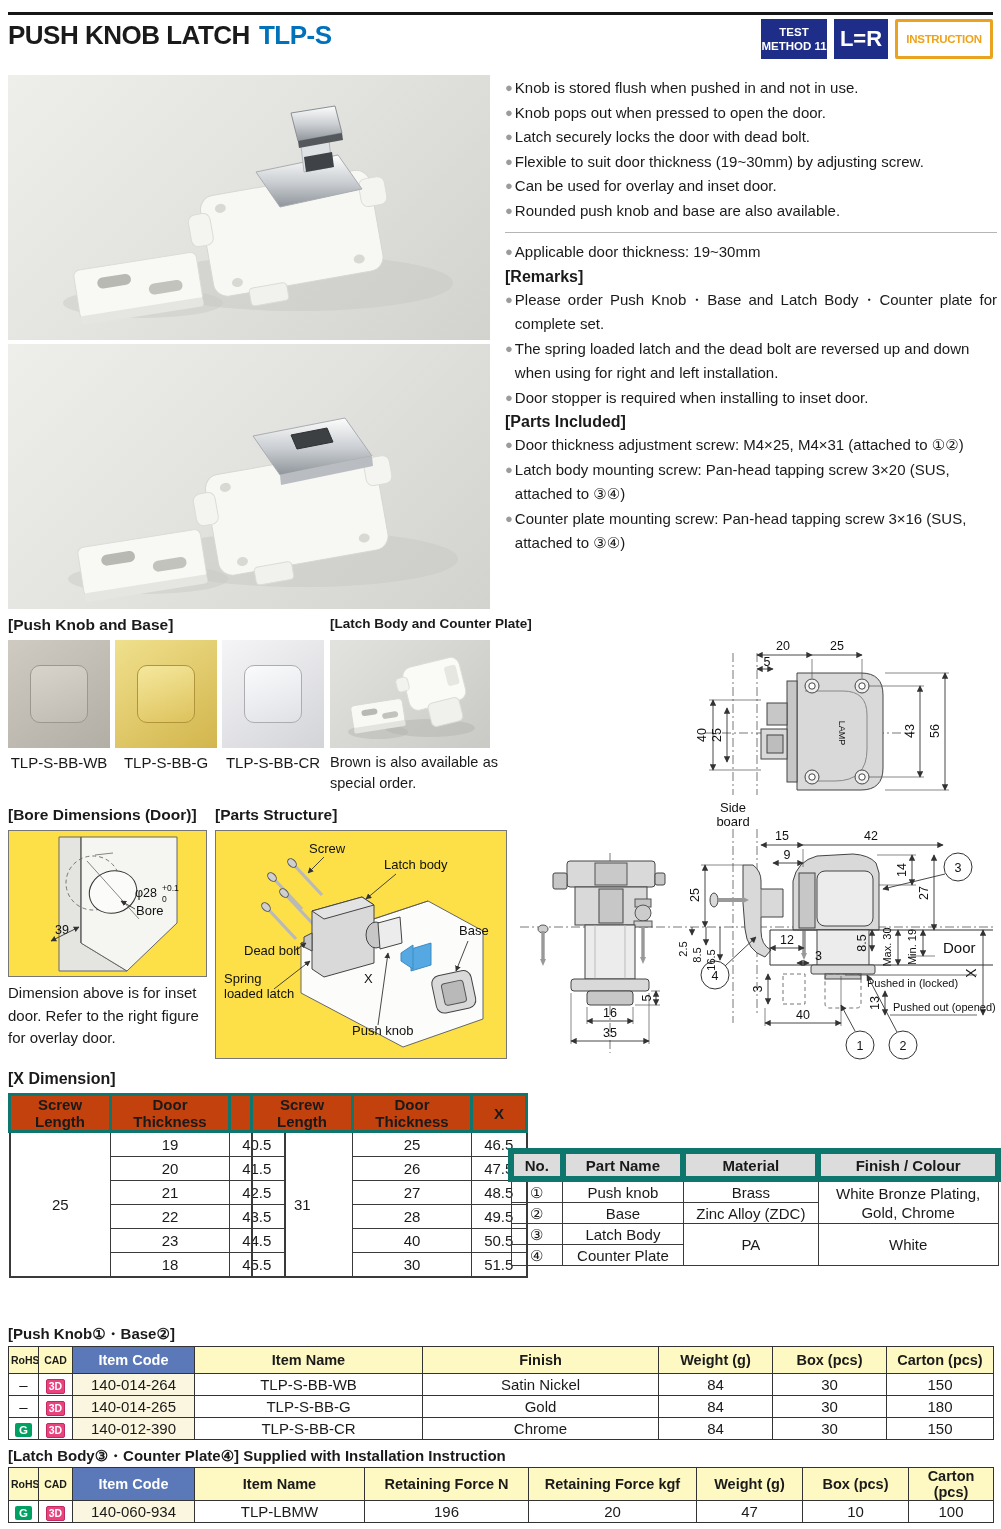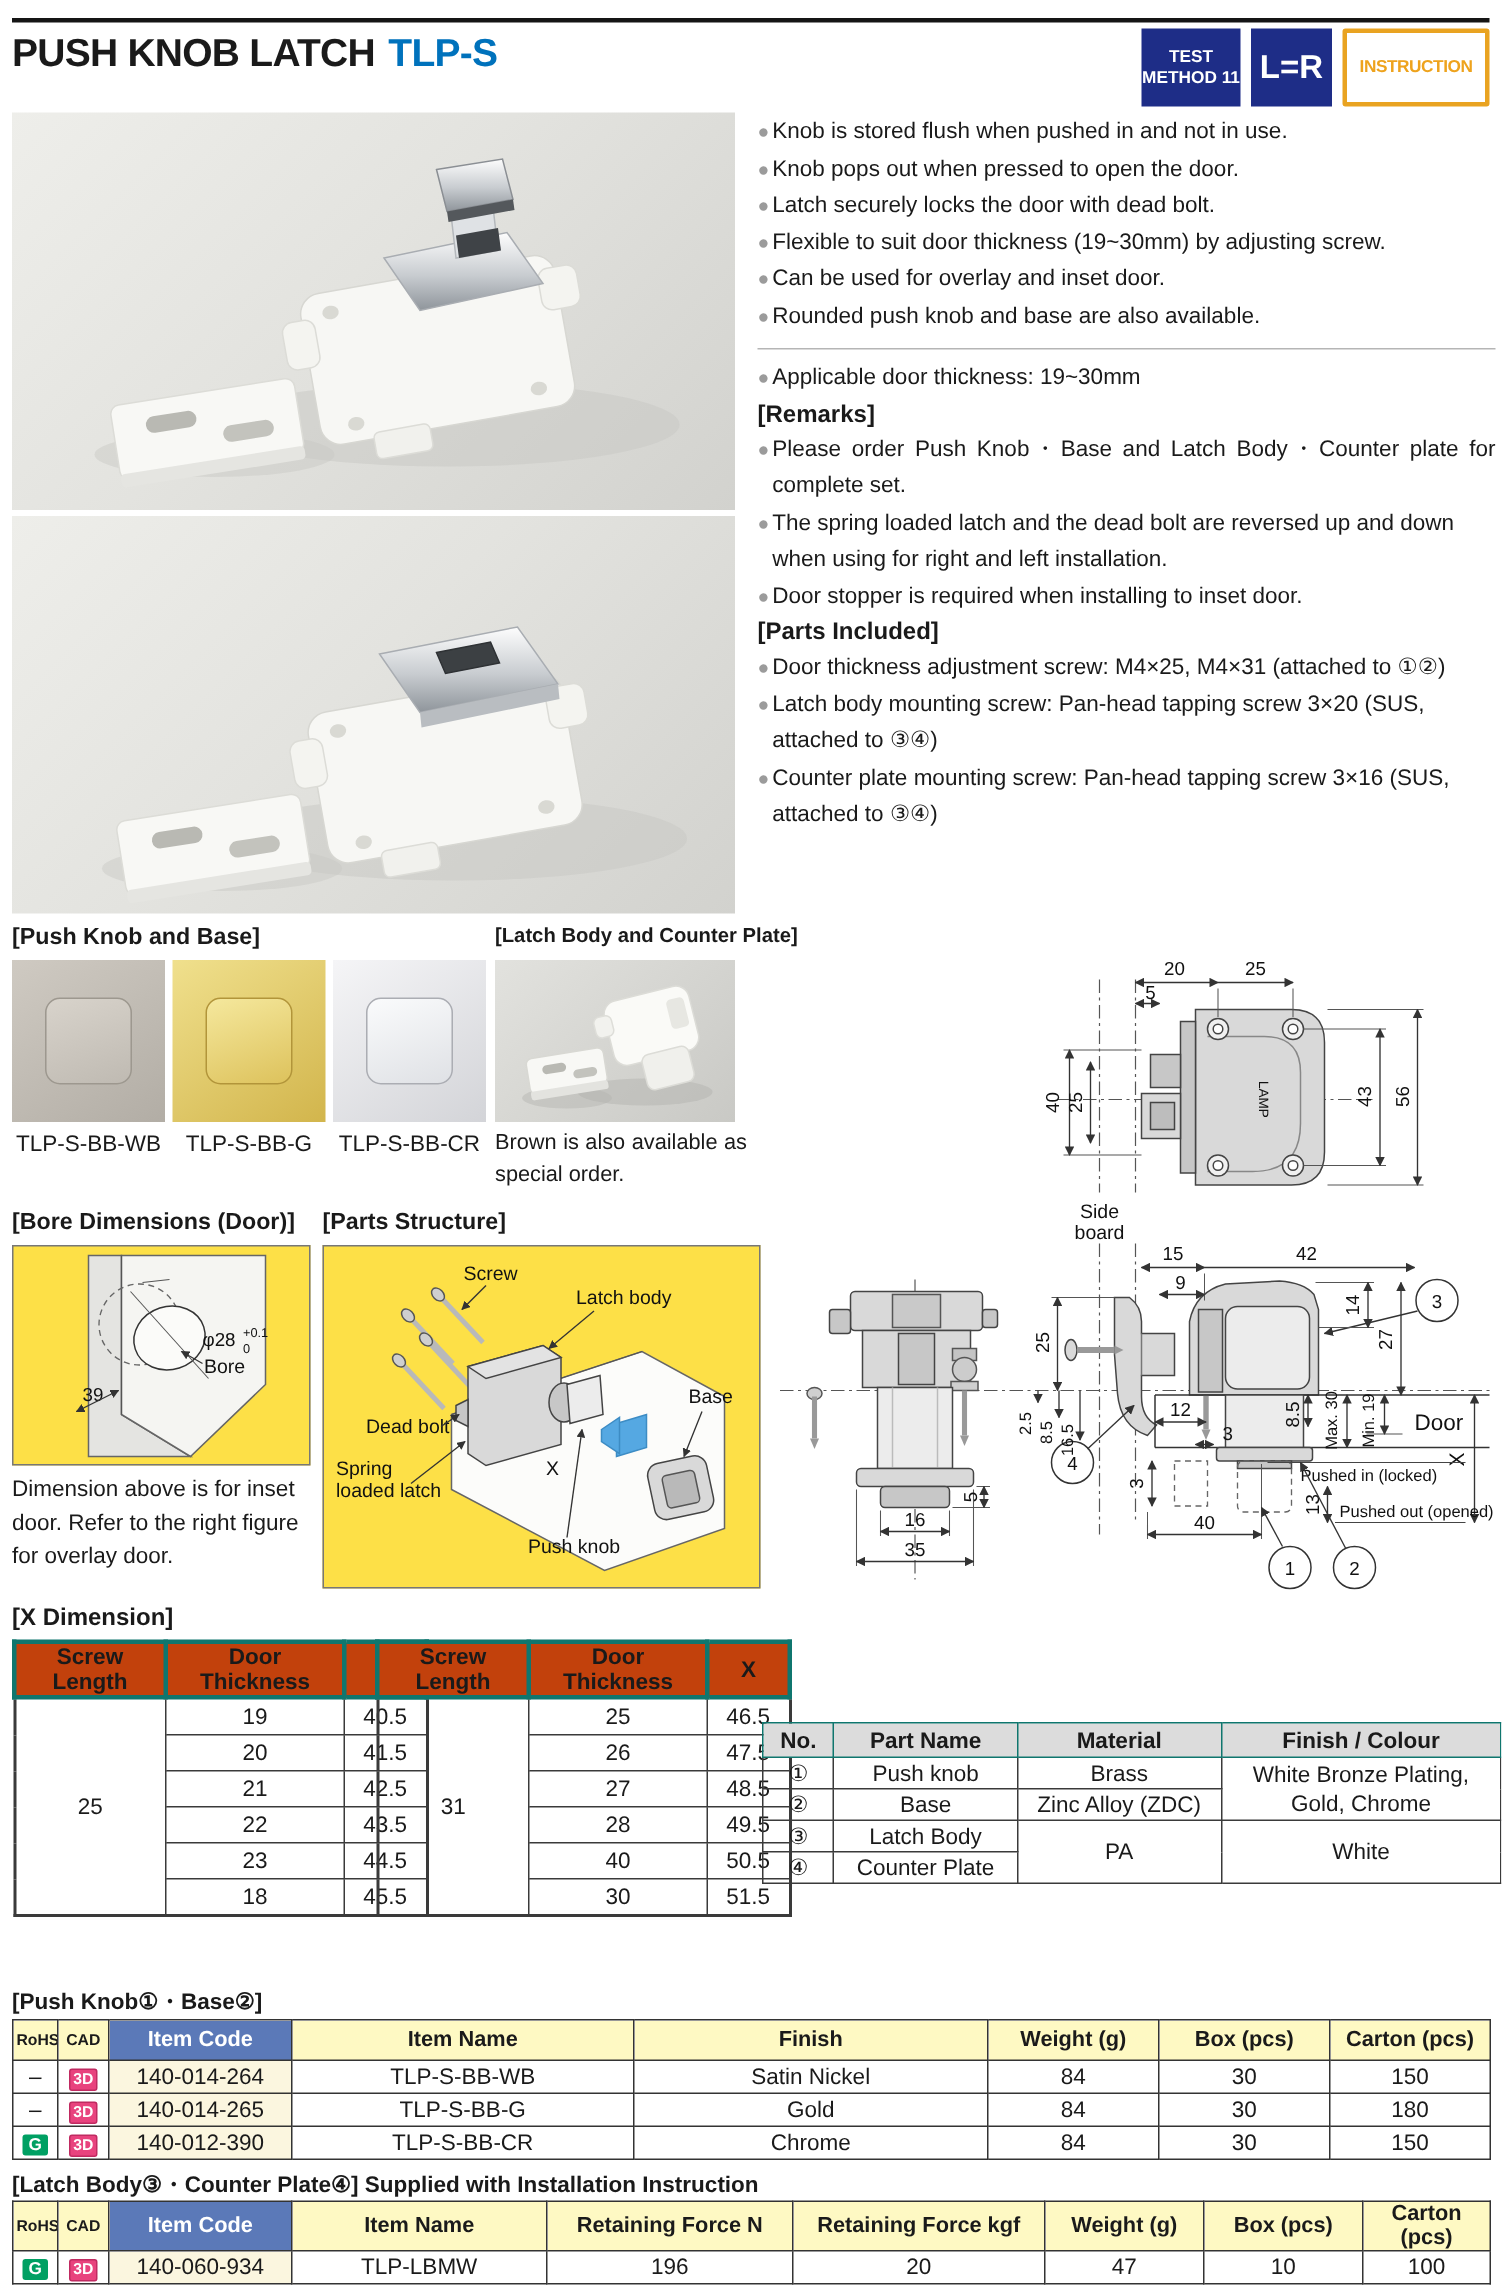--- a/index.html
+++ b/index.html
@@ -3,21 +3,21 @@
 <meta charset="utf-8">
 <style>
   html,body{margin:0;padding:0;background:#fff;}
   .page{position:relative;width:1001px;height:1529px;background:#fff;overflow:hidden;
         font-family:"Liberation Sans",sans-serif;color:#1a1a1a;}
   .abs{position:absolute;}
   
   .toprule{left:8px;right:8px;top:12px;border-top:3px solid #151515;}
   .title{left:8px;top:20px;font-size:26px;font-weight:bold;letter-spacing:-0.5px;white-space:nowrap;}
   .title .model{color:#0072bc;margin-left:9px;}
-  .badges{right:8px;top:19px;display:flex;gap:7px;height:52px;}
+  .badges{right:8px;top:19px;display:flex;gap:7px;height:40px;}
   .b-test{width:66px;background:#1e2d87;color:#fff;font-weight:bold;text-align:center;
           font-size:11.5px;line-height:1.25;display:flex;flex-direction:column;justify-content:center;}
   .b-lr{width:54px;background:#1e2d87;color:#fff;font-weight:bold;font-size:22px;
         display:flex;align-items:center;justify-content:center;}
   .b-instr{width:92px;border:3px solid #e9a321;color:#eea31d;background:#fff;font-weight:bold;
            font-size:11.5px;display:flex;align-items:center;justify-content:center;letter-spacing:-0.3px;border-radius:2px;}
   
   .photo{left:8px;width:482px;height:265px;background:linear-gradient(135deg,#eeeeea 0%,#e3e3df 45%,#d2d2ce 100%);}
   
   .rightcol{left:505px;top:76px;width:492px;font-size:15px;line-height:24.5px;}
@@ -58,21 +58,21 @@
   .ext{stroke:#555;stroke-width:0.7;fill:none;}
   .cl{stroke:#555;stroke-width:0.8;fill:none;stroke-dasharray:9 3 2 3;}
   .dash{fill:none;stroke:#666;stroke-width:0.9;stroke-dasharray:4 3;}
   .ldr{stroke:#333;stroke-width:0.9;fill:none;}
   
   table{border-collapse:collapse;}
   .xt{font-size:15px;border:2px solid #3a3a3a;}
   .xt th{background:#c2410c;border:3px solid #0f766e;font-weight:bold;height:25px;padding:0 5px;}
   .xt td{border:1px solid #3a3a3a;text-align:center;height:23px;padding:0 5px;}
   .pt{font-size:15px;border:1.5px solid #3a3a3a;}
-  .pt th{background:#dcdcdc;border:1px solid #0f766e;font-weight:bold;height:22px;padding:0 6px;}
+  .pt th{background:#dcdcdc;border:6px solid #0f766e;font-weight:bold;height:22px;padding:0 6px;}
   .pt td{border:1px solid #3a3a3a;text-align:center;height:20px;padding:0 5px;line-height:19px;}
   .ot{font-size:15px;border:1.5px solid #333;table-layout:fixed;}
   .ot th{background:#fef9c3;border:1px solid #333;font-weight:bold;height:26px;font-size:14.5px;padding:0 2px;overflow:hidden;}
   .ot th.tiny{font-size:10.5px;}
   .ot th.code{background:#5b79b8;color:#fff;}
   .ot td{border:1px solid #333;text-align:center;height:21px;padding:0 2px;overflow:hidden;}
   .ot td.codecell{background:#fbf6df;}
   .bdg3d{display:inline-block;background:#e8437e;border:1px solid #c02a61;color:#fff;font-size:10.5px;
          font-weight:bold;padding:0px 2px;border-radius:2px;line-height:13px;}
   .bdgG{display:inline-block;background:#00a063;color:#fff;font-size:11.5px;font-weight:bold;

